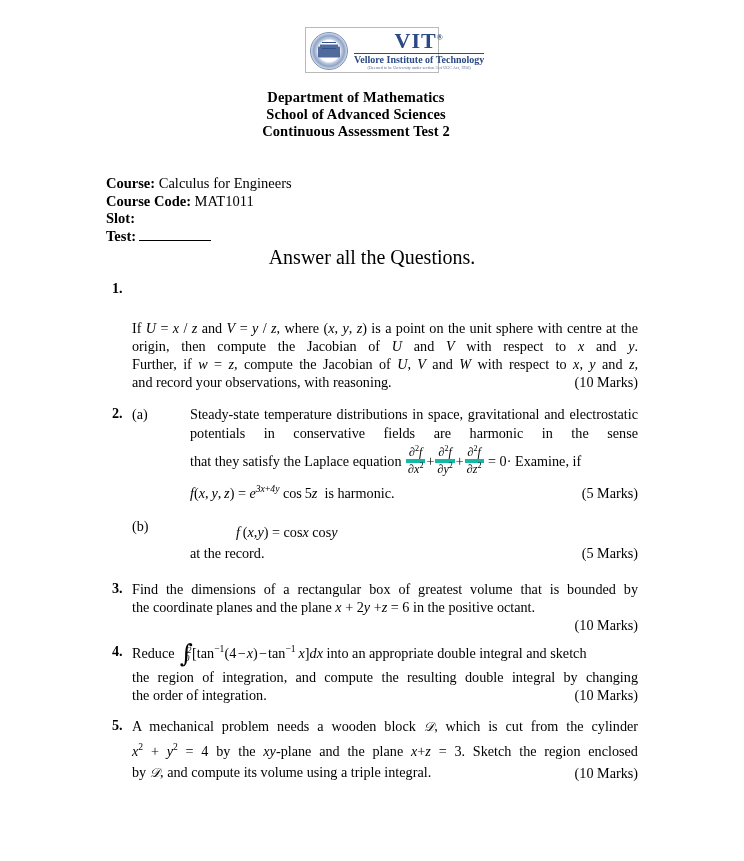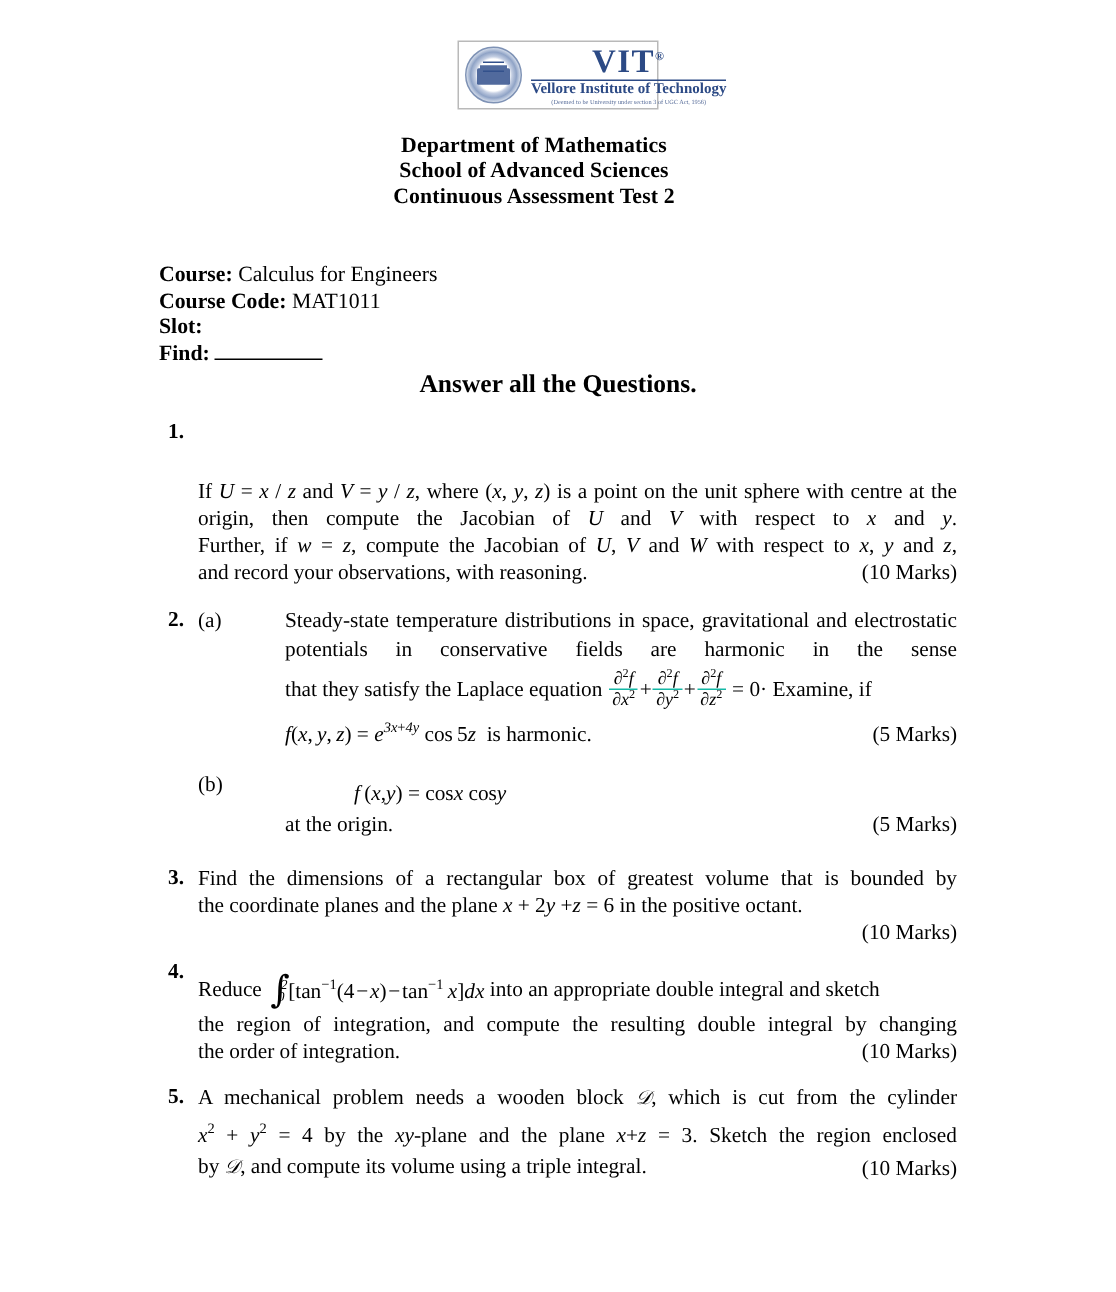--- a/index.html
+++ b/index.html
@@ -30,21 +30,21 @@
     width: 134px;
     height: 46px;
     border: 1px solid #b9b9b9;
     box-sizing: border-box;
     background: #ffffff;
   }
   .logo-inner {
     position: absolute;
     inset: 0;
     display: flex;
-    align-items: center;
+    align-items: flex-end;
     padding: 2px 4px;
     box-sizing: border-box;
   }
   .logo-seal {
     width: 38px;
     height: 38px;
     border-radius: 50%;
     flex: 0 0 auto;
     position: relative;
     background: radial-gradient(circle at 50% 50%, #ffffff 0%, #ffffff 42%, #c5cfe3 48%, #8fa3c6 60%, #e8edf5 74%, #9fb0cd 86%, #ffffff 100%);
@@ -160,22 +160,22 @@
     margin-left: 3px;
   }
 
   
   .answer-all {
     position: absolute;
     left: 0;
     top: 246px;
     width: 744px;
     text-align: center;
-    font-weight: bold;
-    font-size: 17px;
+    font-weight: normal;
+    font-size: 20px;
   }
 
   
   .questions {
     position: absolute;
     left: 106px;
     top: 280px;
     width: 532px;
     font-size: 14.2px;
   }
@@ -233,21 +233,21 @@
     vertical-align: middle;
     text-align: center;
     font-size: 12px;
     line-height: 1.12;
     margin: 0 1px;
     position: relative;
     top: -1px;
   }
   .frac .num {
     display: block;
-    border-bottom: 1px solid #14b8a6;
+    border-bottom: 4px solid #14b8a6;
     padding: 0 2px 0px 2px;
   }
   .frac .den {
     display: block;
     padding: 0 2px;
   }
 
   .intg {
     display: inline-block;
     position: relative;
@@ -313,21 +313,21 @@
     <div>Continuous Assessment Test 2</div>
   </div>
 
   <div class="meta">
     <div class="meta-row">
       <div class="meta-left"><span class="lbl">Course:</span> <span class="val">Calculus for Engineers</span></div>
       <div class="meta-right"><span class="lbl">Course Code:</span> <span class="val">MAT1011</span></div>
     </div>
     <div class="meta-row">
       <div class="meta-left"><span class="lbl">Slot:</span> <span class="val"></span></div>
-      <div class="meta-right"><span class="lbl">Find:</span><span class="blank-line"></span></div>
+      <div class="meta-right"><span class="lbl">Test:</span><span class="blank-line"></span></div>
     </div>
   </div>
 
   <div class="answer-all">Answer all the Questions.</div>
 
   <div class="questions">
 
     <div class="q">
       <div class="q-num">1.</div>
       <div class="q-body">
@@ -361,42 +361,42 @@
               <span>(5 Marks)</span>
             </div>
           </div>
         </div>
 
         <div class="sub" style="margin-top:12px;">
           <div class="sub-lbl">(b)</div>
           <div class="sub-body">
             <p class="mathline indent-math"><span class="math"><span class="mi">f</span> (<span class="mi">x</span>,<span class="mi">y</span>) = cos<span class="mi">x</span> cos<span class="mi">y</span></span></p>
             <div class="line-with-marks">
-              <span>at the origin.</span>
+              <span>at the record.</span>
               <span>(5 Marks)</span>
             </div>
           </div>
         </div>
 
       </div>
     </div>
 
     <div class="q" style="margin-top:14px;">
       <div class="q-num">3.</div>
       <div class="q-body">
         <p style="text-align:justify;text-align-last:justify;">Find the dimensions of a rectangular box of greatest volume that is bounded by</p>
         <p>the coordinate planes and the plane <span class="math"><span class="mi">x</span> + 2<span class="mi">y</span> +<span class="mi">z</span> = 6</span> in the positive octant.</p>
         <p style="text-align:right;">(10 Marks)</p>
       </div>
     </div>
 
     <div class="q" style="margin-top:4px;">
       <div class="q-num">4.</div>
       <div class="q-body">
-        <p class="mathline" style="margin-top:10px;">
+        <p class="mathline" style="margin-top:0;">
           <span>Reduce</span>
           <span class="math"><span class="intg"><span class="sign">∫</span><span class="up">2</span><span class="lo">0</span></span>[tan<sup class="exp">−1</sup>(4 − <span class="mi">x</span>) − tan<sup class="exp">−1</sup> <span class="mi">x</span>]<span class="mi">dx</span></span>
           into an appropriate double integral and sketch
         </p>
         <p style="text-align:justify;text-align-last:justify;">the region of integration, and compute the resulting double integral by changing</p>
         <div class="line-with-marks">
           <span>the order of integration.</span>
           <span>(10 Marks)</span>
         </div>
       </div>

